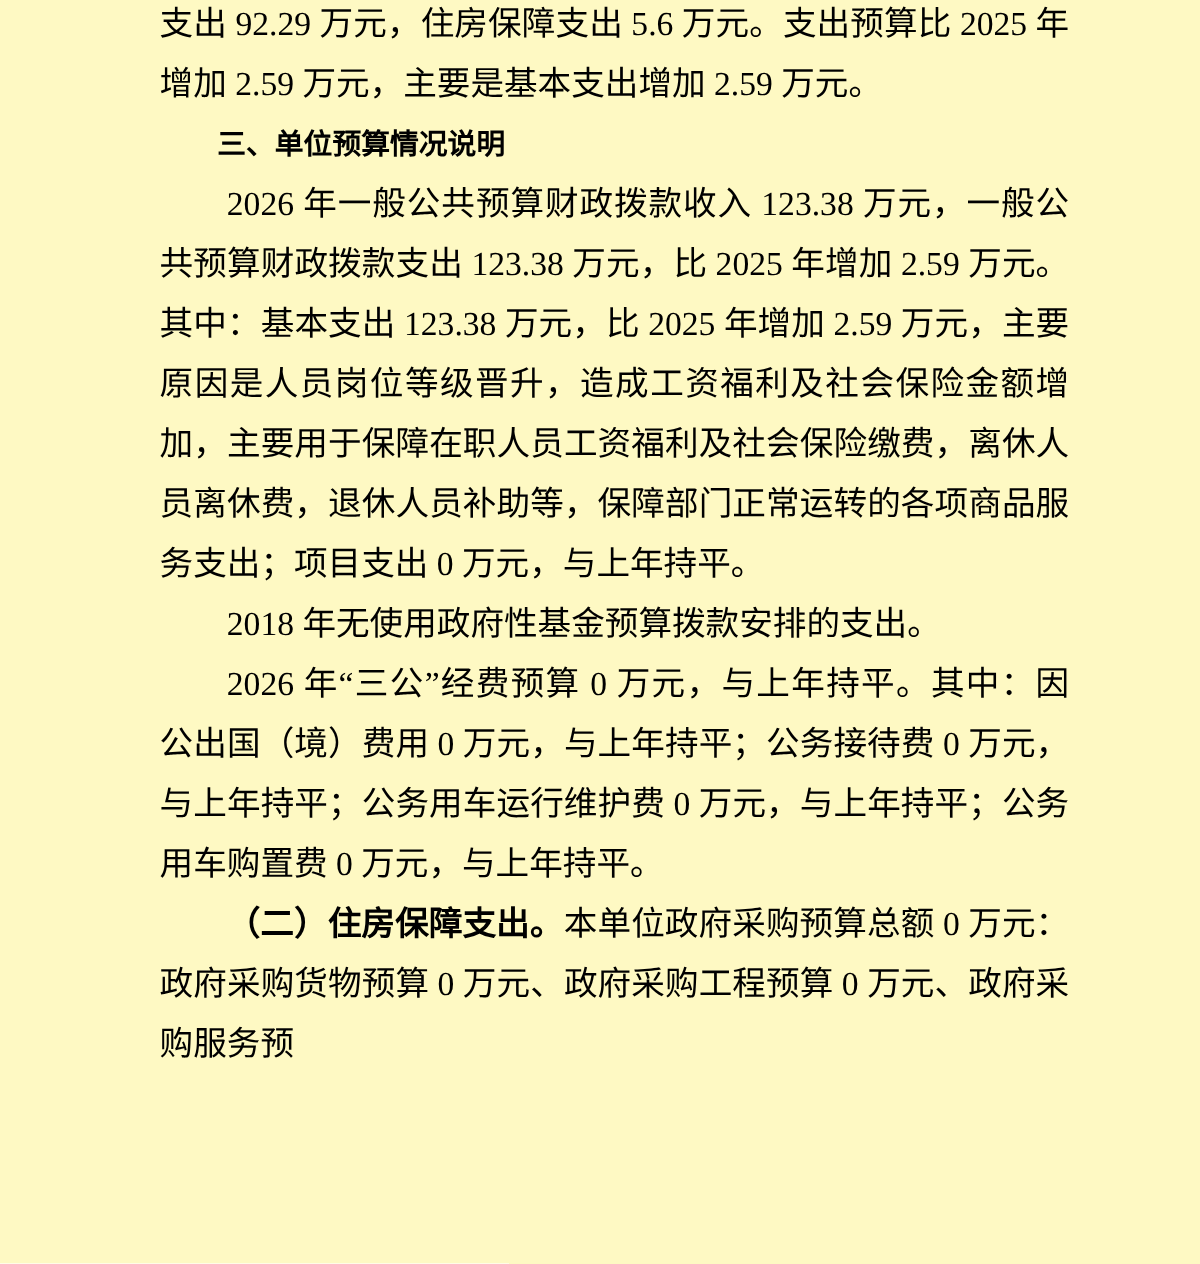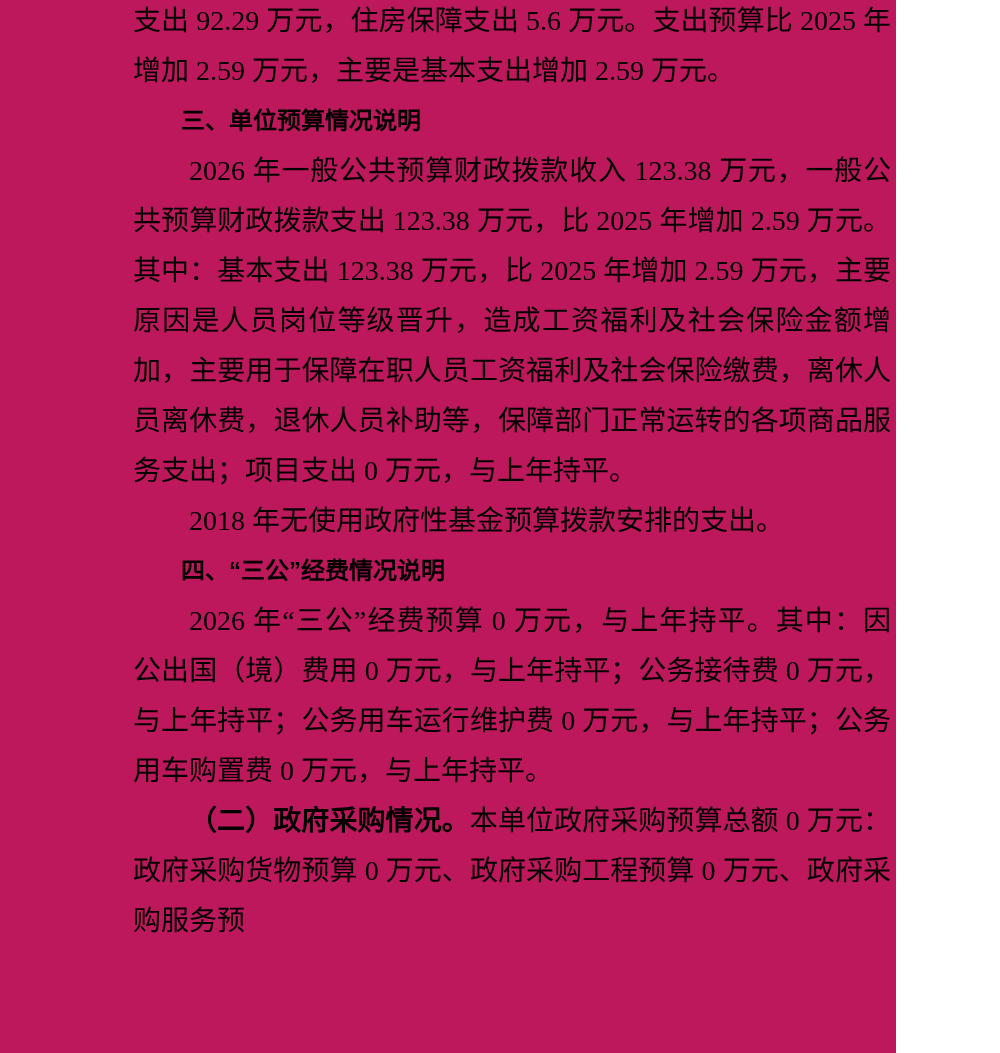--- a/index.html
+++ b/index.html
@@ -2,23 +2,23 @@
 <html lang="zh-CN"><head>
 <meta charset="utf-8">
 <style>
   html, body {
     margin: 0;
     padding: 0;
     background: #ffffff;
   }
   .page {
     position: relative;
-    width: 896px;
+    width: 1000px;
     height: 1053px;
-    background: #be185d;
+    background: #fef9c3;
     color: #000000;
     overflow: hidden;
     box-sizing: border-box;
   }
   .text-block {
     position: absolute;
     left: 133px;
     top: -4px;
     width: 758px;
   }
@@ -58,22 +58,21 @@
   <div class="text-block">
 
     <p class="body-noindent">支出 92.29 万元，住房保障支出 5.6 万元。支出预算比 2025 年增加 2.59 万元，主要是基本支出增加 2.59 万元。</p>
 
     <p class="heading">三、单位预算情况说明</p>
 
     <p class="body">2026 年一般公共预算财政拨款收入 123.38 万元，一般公共预算财政拨款支出 123.38 万元，比 2025 年增加 2.59 万元。其中：基本支出 123.38 万元，比 2025 年增加 2.59 万元，主要原因是人员岗位等级晋升，造成工资福利及社会保险金额增加，主要用于保障在职人员工资福利及社会保险缴费，离休人员离休费，退休人员补助等，保障部门正常运转的各项商品服务支出；项目支出 0 万元，与上年持平。</p>
 
     <p class="body">2018 年无使用政府性基金预算拨款安排的支出。</p>
 
-    <p class="heading">四、“三公”经费情况说明</p>
 
     <p class="body">2026 年“三公”经费预算 0 万元，与上年持平。其中：因公出国（境）费用 0 万元，与上年持平；公务接待费 0 万元，与上年持平；公务用车运行维护费 0 万元，与上年持平；公务用车购置费 0 万元，与上年持平。</p>
 
 
 
-    <p class="body"><span class="lead">（二）政府采购情况。</span><span>本单位政府采购预算总额 0 万元：政府采购货物预算 0 万元、政府采购工程预算 0 万元、政府采购服务预</span></p>
+    <p class="body"><span class="lead">（二）住房保障支出。</span><span>本单位政府采购预算总额 0 万元：政府采购货物预算 0 万元、政府采购工程预算 0 万元、政府采购服务预</span></p>
 
   </div>
 </div>
 
 </body></html>

